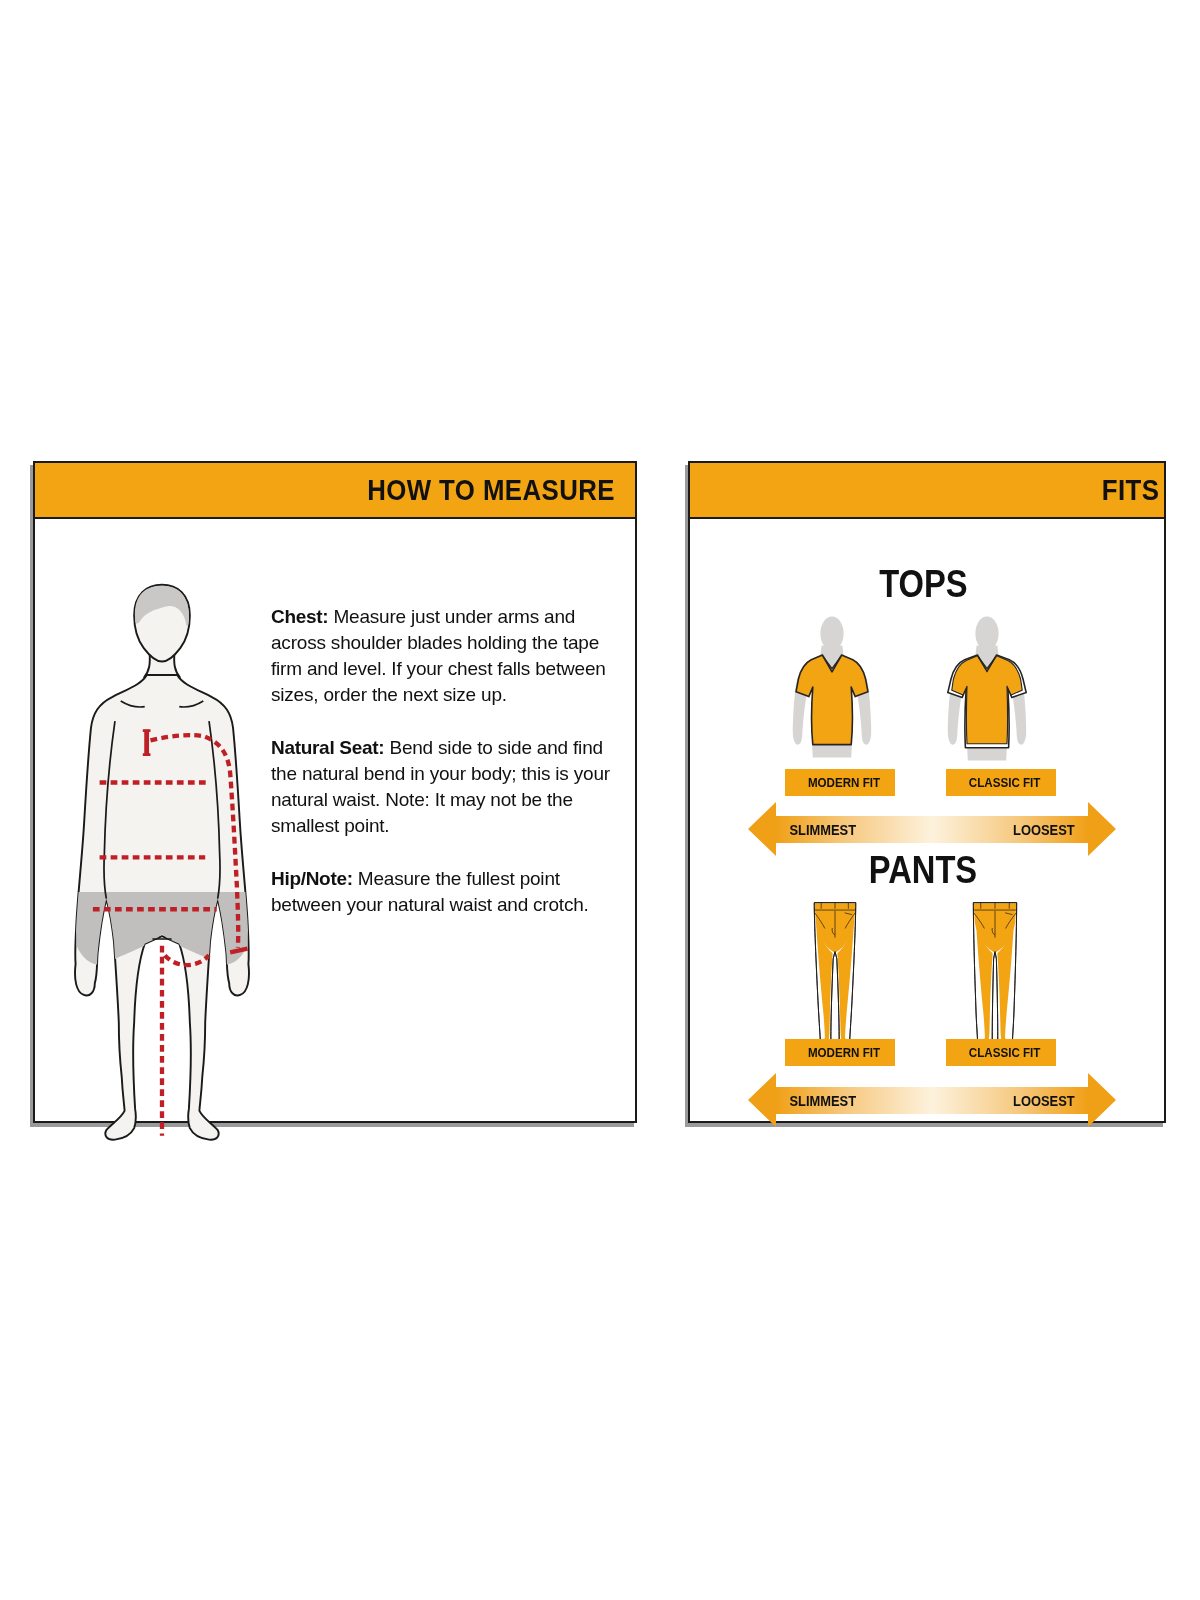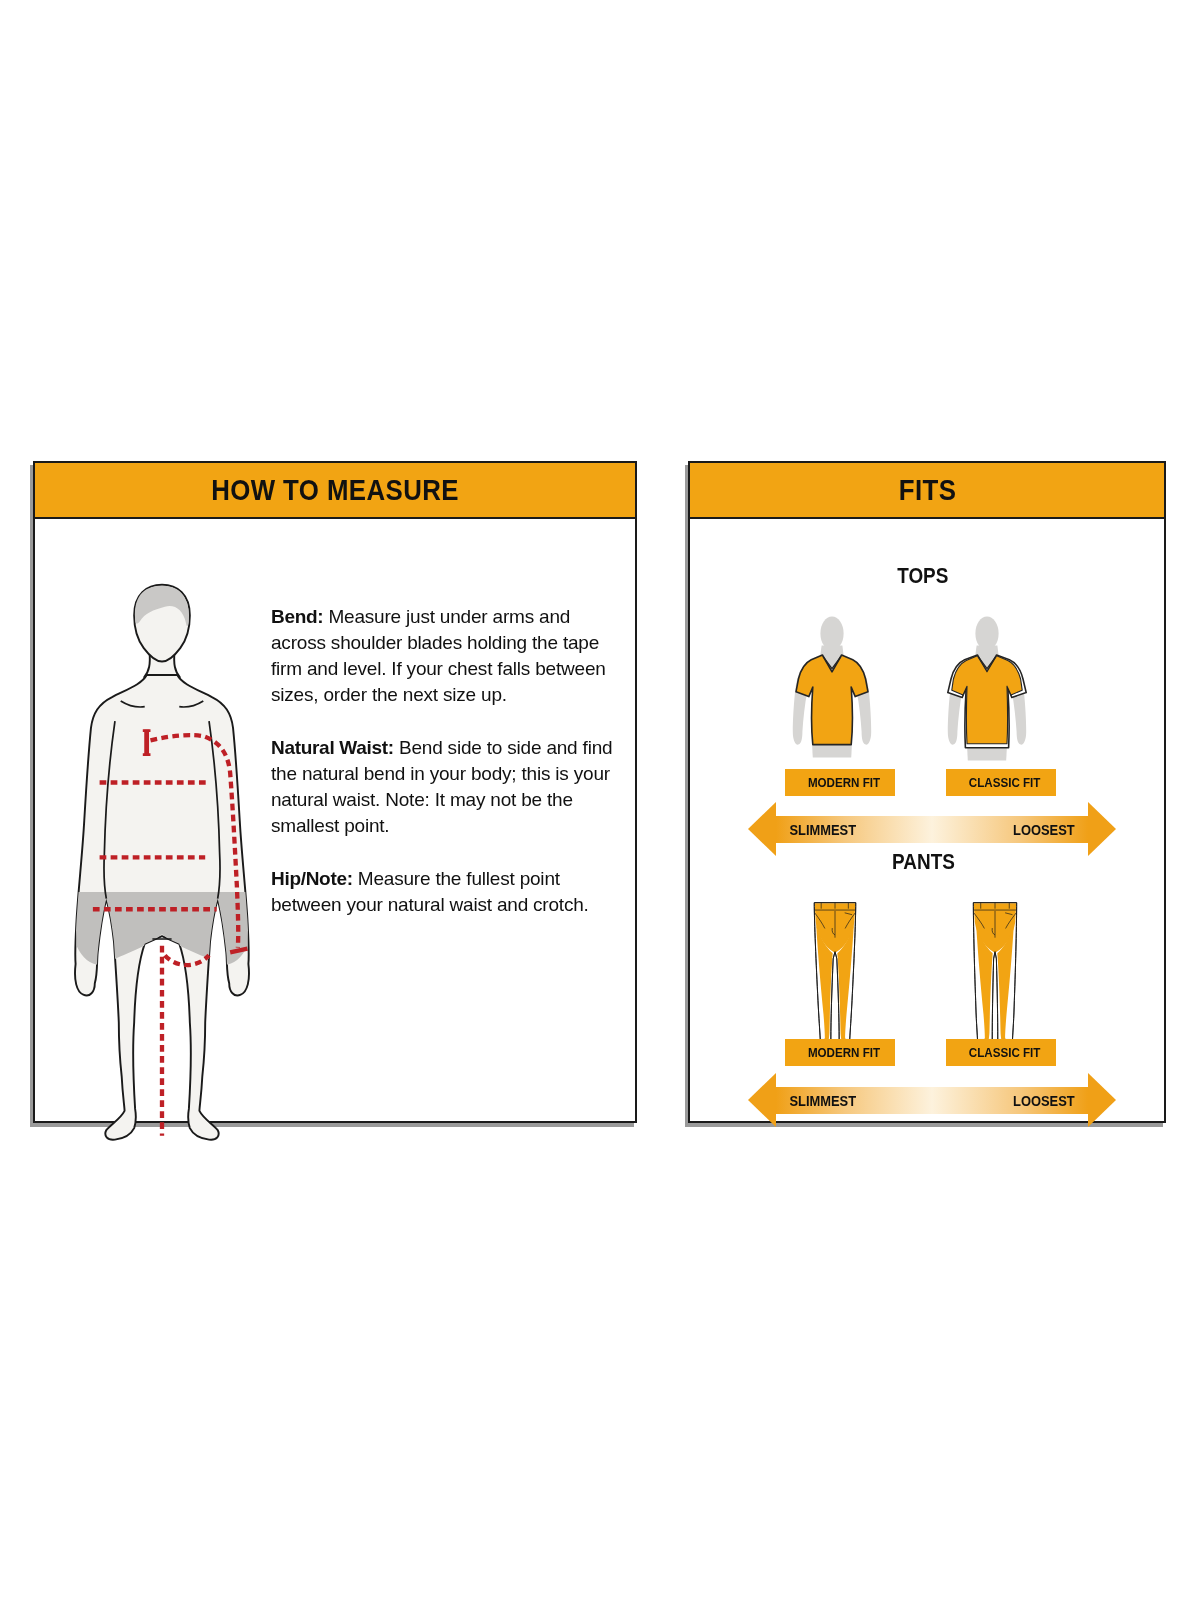--- a/index.html
+++ b/index.html
@@ -1,34 +1,34 @@
 <!DOCTYPE html>
 <html><head>
 <meta charset="utf-8">
 <style>
   html,body{margin:0;padding:0;background:#ffffff;}
   body{width:1200px;height:1600px;position:relative;font-family:"Liberation Sans",sans-serif;color:#111;}
   .canvas{position:absolute;inset:0;}
   .panel{position:absolute;top:461px;height:662px;background:#fff;border:2px solid #1a1a1a;box-shadow:-3px 4px 0 0 #9a9a9a;box-sizing:border-box;}
   .panel-left{left:33px;width:604px;}
   .panel-right{left:688px;width:478px;}
-  .panel-header{height:54px;background:#F2A413;border-bottom:2px solid #1a1a1a;display:flex;align-items:center;justify-content:center;}
+  .panel-header{height:54px;background:#F2A413;border-bottom:2px solid #1a1a1a;display:flex;align-items:center;justify-content:flex-end;}
   .panel-title{font-size:30px;font-weight:bold;letter-spacing:.5px;}
   .condense{display:inline-block;transform:scaleX(.86);transform-origin:center;white-space:nowrap;}
   .panel-body{position:absolute;top:56px;left:0;right:0;bottom:0;}
 
   
   .figure-wrap{position:absolute;left:26px;top:60px;width:202px;height:576px;}
   .measure-text{position:absolute;left:236px;top:66px;right:12px;}
   .measure-section{font-size:19px;line-height:1.37;letter-spacing:-.2px;margin-bottom:27px;}
   .measure-section b{letter-spacing:-.3px;}
   .footnote{position:absolute;left:170px;right:24px;bottom:22px;font-size:17px;font-weight:bold;text-align:right;letter-spacing:-.2px;}
 
   
-  .fits-heading{position:absolute;left:12px;right:40px;text-align:center;font-size:22px;font-weight:bold;padding-left:20px;}
+  .fits-heading{position:absolute;left:12px;right:40px;text-align:center;font-size:38px;font-weight:bold;padding-left:20px;}
   .h-tops{top:44px;}
   .h-pants{top:330px;}
   .garment{position:absolute;}
   .fit-label{position:absolute;height:27px;line-height:27px;background:#F2A413;font-size:13.5px;font-weight:bold;text-align:center;padding:0 17px;letter-spacing:0;}
   .scale-arrow{position:absolute;left:58px;width:368px;height:54px;display:flex;align-items:center;}
   .arrowhead-l{width:0;height:0;border-top:27px solid transparent;border-bottom:27px solid transparent;border-right:28px solid #F0A017;}
   .arrowhead-r{width:0;height:0;border-top:27px solid transparent;border-bottom:27px solid transparent;border-left:28px solid #F0A017;}
   .arrow-band{flex:1;height:27px;background:linear-gradient(90deg,#F0A017 0%,#F6C87E 22%,#FDF2DD 50%,#F6C87E 78%,#F0A017 100%);position:relative;}
   .scale-label{position:absolute;top:0;line-height:27px;font-size:15px;font-weight:bold;color:#101010;}
   .scale-left{left:8px;}
@@ -80,22 +80,22 @@
             <path stroke-width="4.5" stroke-dasharray="7 4.5" d="M40,212 H151"></path>
             <path stroke-width="4.5" stroke-dasharray="7 4.5" d="M40,290 H150"></path>
             <path stroke-width="4.5" stroke-dasharray="7 4.5" d="M33,344 H162"></path>
             <path stroke-width="4.5" stroke-dasharray="7 4.5" d="M108,392 C118,404 140,407 154,392"></path>
             <path stroke-width="4.5" stroke-dasharray="7 4.5" d="M105,382 V580"></path>
           </g>
         </svg>
       </div>
 
       <div class="measure-text">
-        <p class="measure-section"><b>Bend:</b> <span>Measure just under arms and across shoulder blades holding the tape firm and level. If your chest falls between sizes, order the next size up.</span></p>
-        <p class="measure-section"><b>Natural Waist:</b> <span>Bend side to side and find the natural bend in your body; this is your natural waist. Note: It may not be the smallest point.</span></p>
+        <p class="measure-section"><b>Chest:</b> <span>Measure just under arms and across shoulder blades holding the tape firm and level. If your chest falls between sizes, order the next size up.</span></p>
+        <p class="measure-section"><b>Natural Seat:</b> <span>Bend side to side and find the natural bend in your body; this is your natural waist. Note: It may not be the smallest point.</span></p>
         <p class="measure-section"><b>Hip/Note:</b> <span>Measure the fullest point between your natural waist and crotch.</span></p>
       </div>
 
     </div>
   </div>
 
   <div class="panel panel-right">
     <div class="panel-header">
       <span class="panel-title condense">FITS</span>
     </div>

